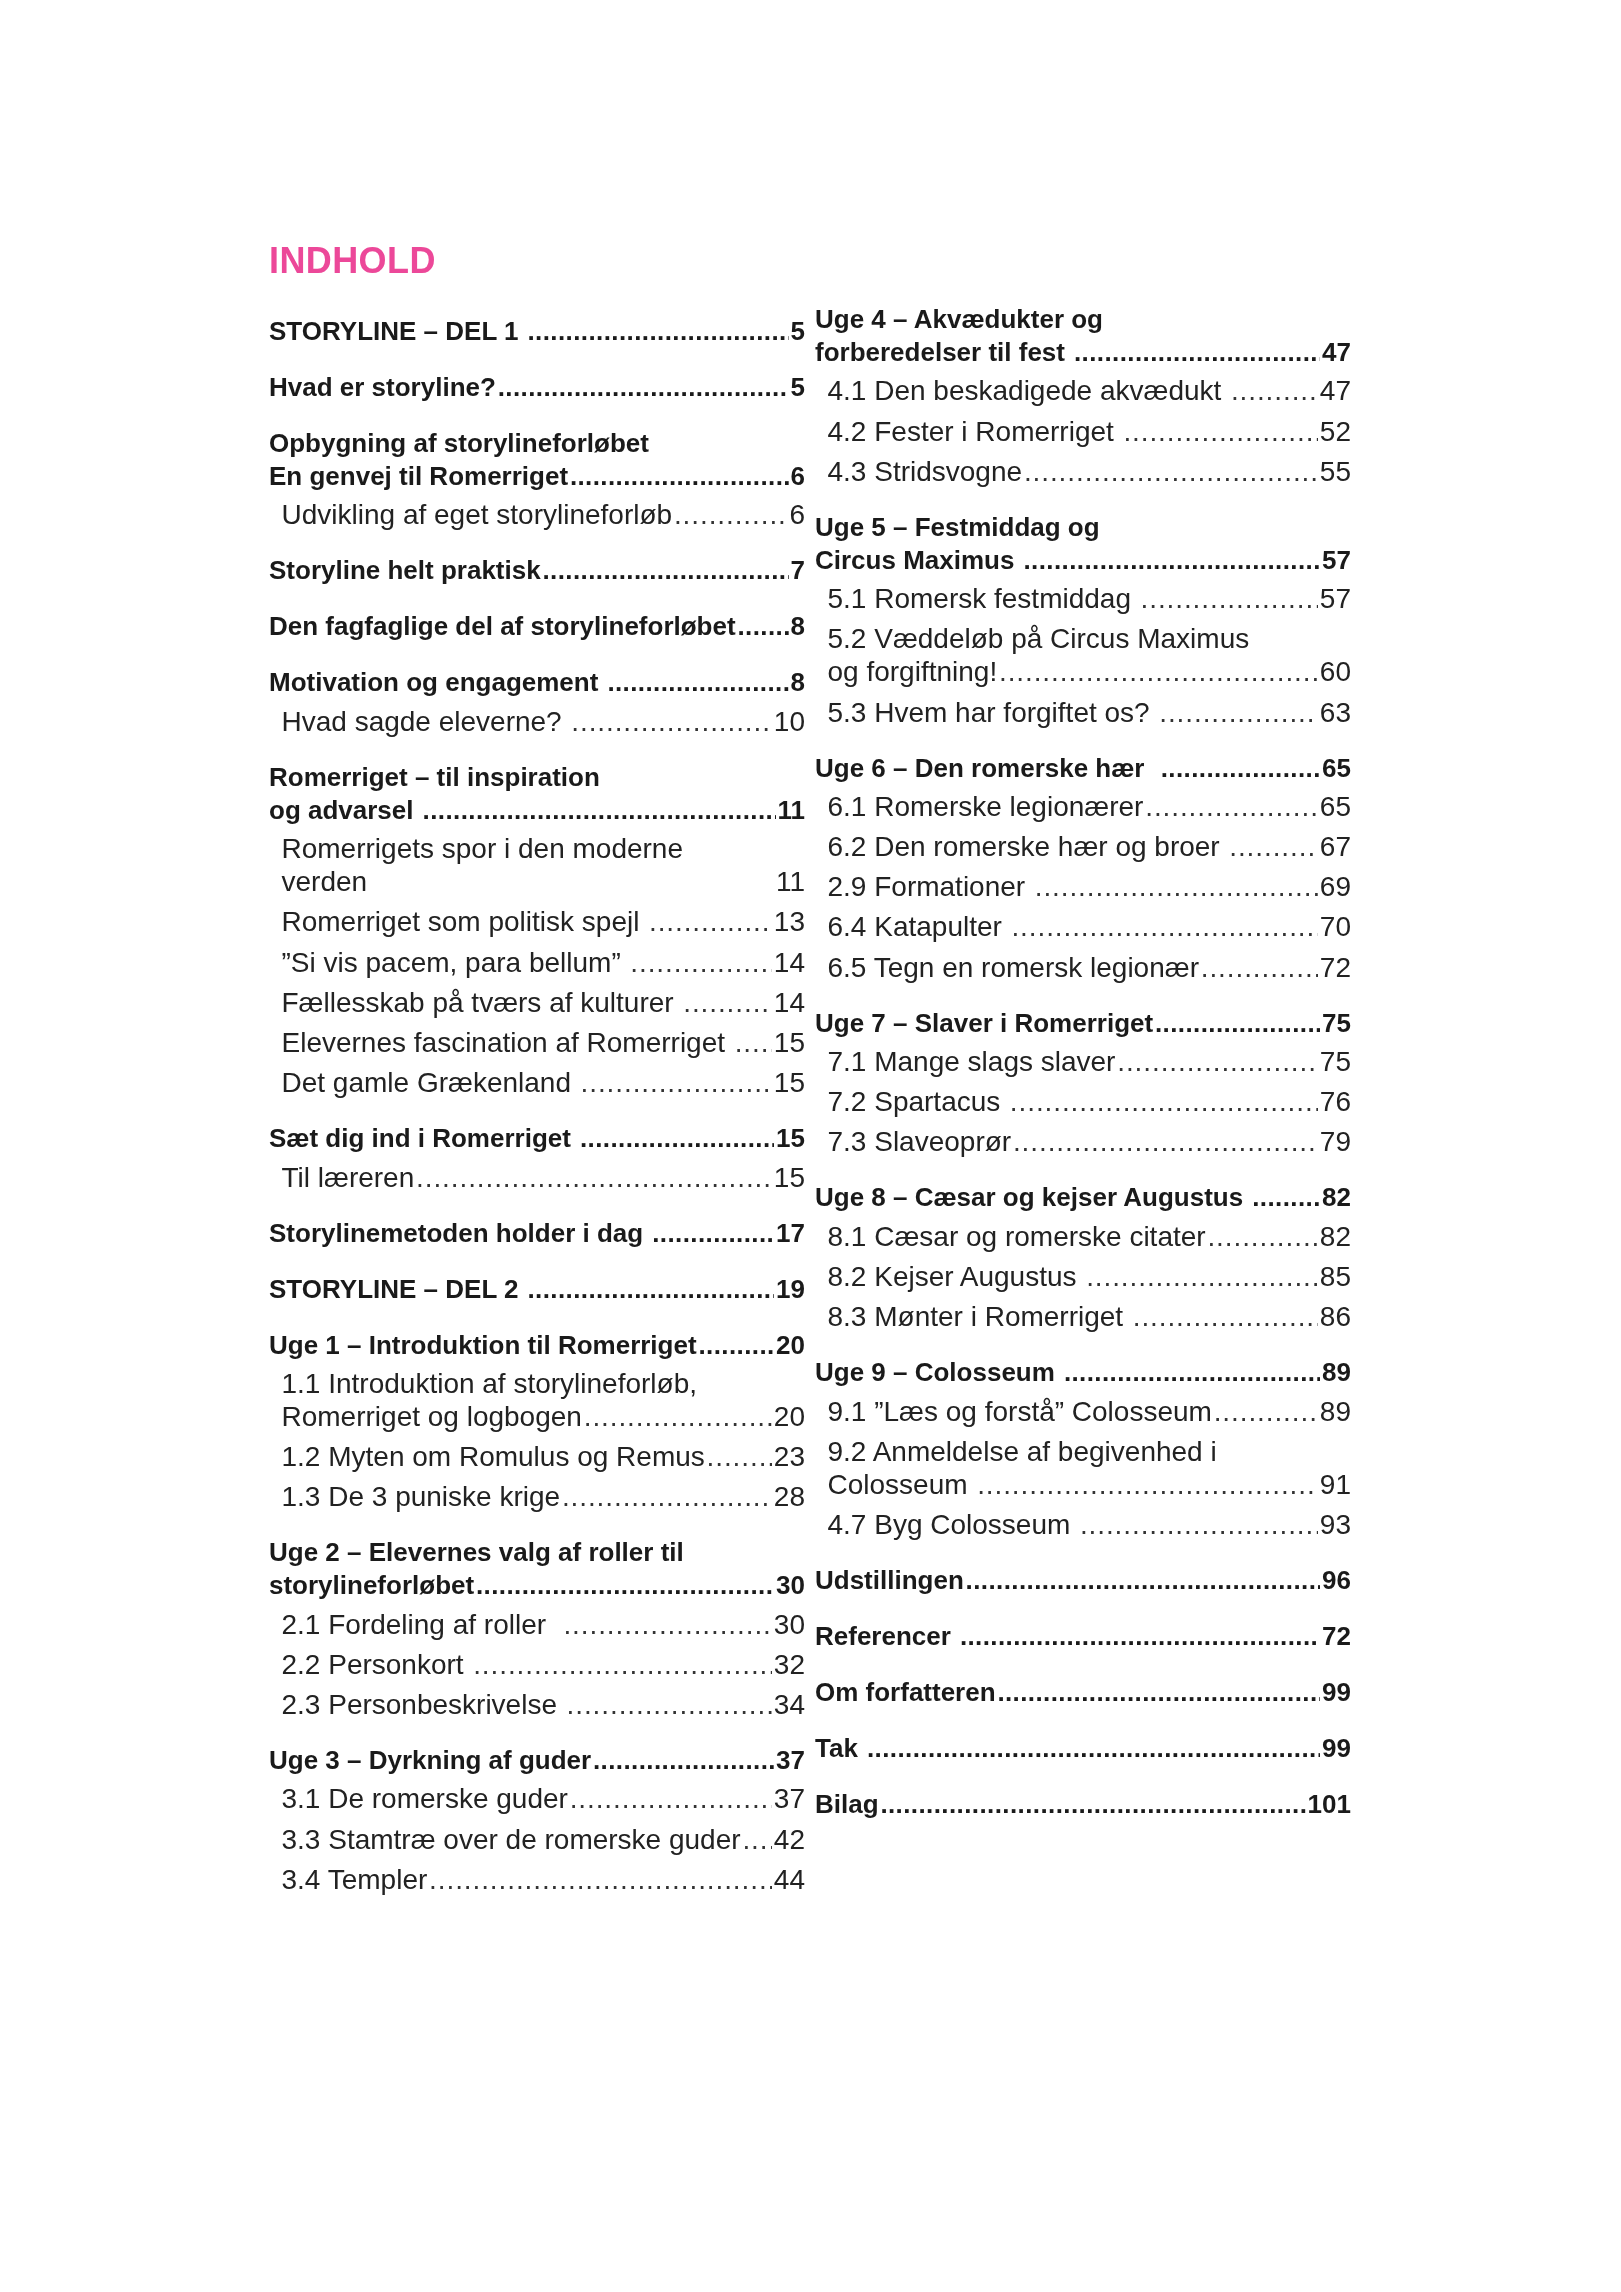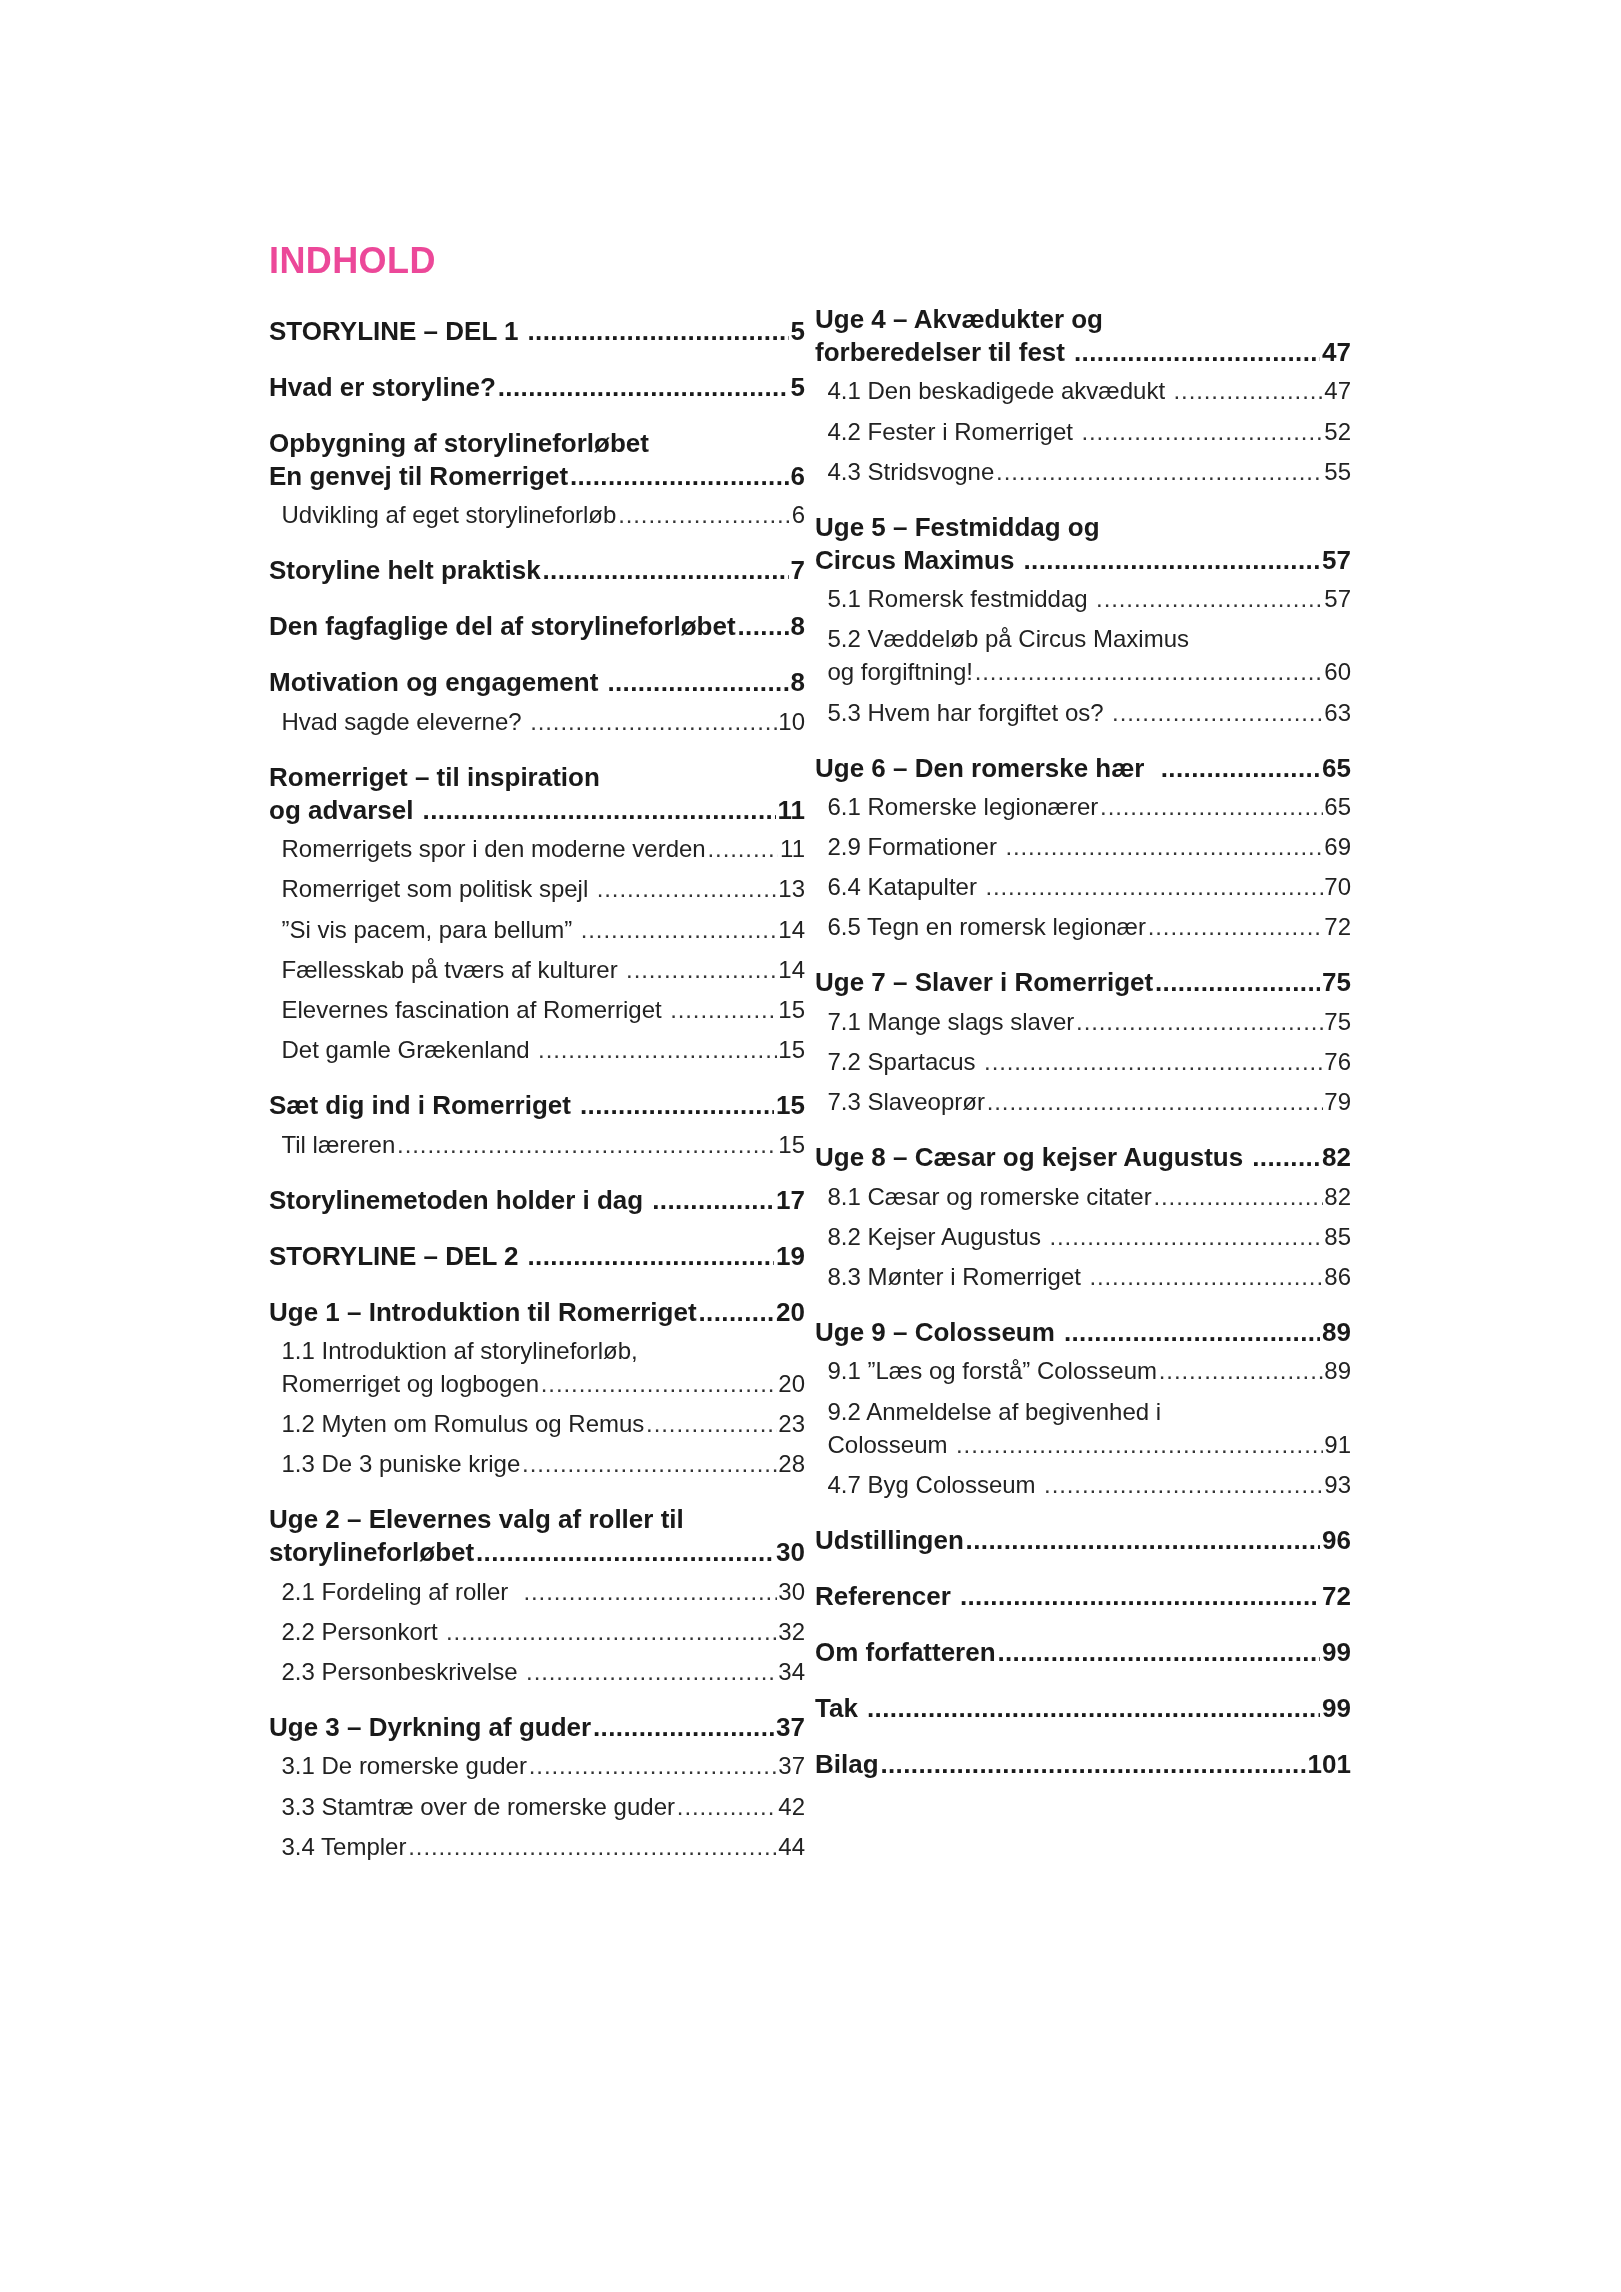--- a/index.html
+++ b/index.html
@@ -11,21 +11,21 @@
   .col.left { left: 269px; margin-top: 12px; }
   .col.right { left: 815px; top: 303px; }
   .group { margin-bottom: 23px; }
   .entry { display: flex; align-items: flex-end; }
   .entry .txt { white-space: pre-wrap; }
   .entry .dots { flex: 1; overflow: hidden; white-space: nowrap; margin: 0 1.8px 0 1.8px; }
   .entry .dots::after { content: "........................................................................................................................................................................................................"; letter-spacing: 0.9px; }
   .entry .pg { text-align: right; }
   .main { font-size: 26px; font-weight: bold; line-height: 33px; margin-bottom: 5.4px; }
   .main .dots::after { letter-spacing: 0.4px; }
-  .sub { font-size: 24px; font-weight: normal; line-height: 33px; color: #222;
+  .sub { font-size: 28px; font-weight: normal; line-height: 33px; color: #222;
          padding-left: 12.5px; margin-bottom: 7.2px; }
   .sub .dots { color: #333; }
   .line1 { display: block; }
 </style>
 </head>
 <body>
 
 <h1 class="title">INDHOLD</h1>
 
 <div class="col left" id="col-left">
@@ -351,20 +351,27 @@
       </div>
       <div class="sub">
         <div class="entry">
           <span class="txt">6.1 Romerske legionærer</span>
           <span class="dots"></span>
           <span class="pg">65</span>
         </div>
       </div>
       <div class="sub">
         <div class="entry">
+          <span class="txt">6.2 Den romerske hær og broer </span>
+          <span class="dots"></span>
+          <span class="pg">67</span>
+        </div>
+      </div>
+      <div class="sub">
+        <div class="entry">
           <span class="txt">2.9 Formationer </span>
           <span class="dots"></span>
           <span class="pg">69</span>
         </div>
       </div>
       <div class="sub">
         <div class="entry">
           <span class="txt">6.4 Katapulter </span>
           <span class="dots"></span>
           <span class="pg">70</span>

